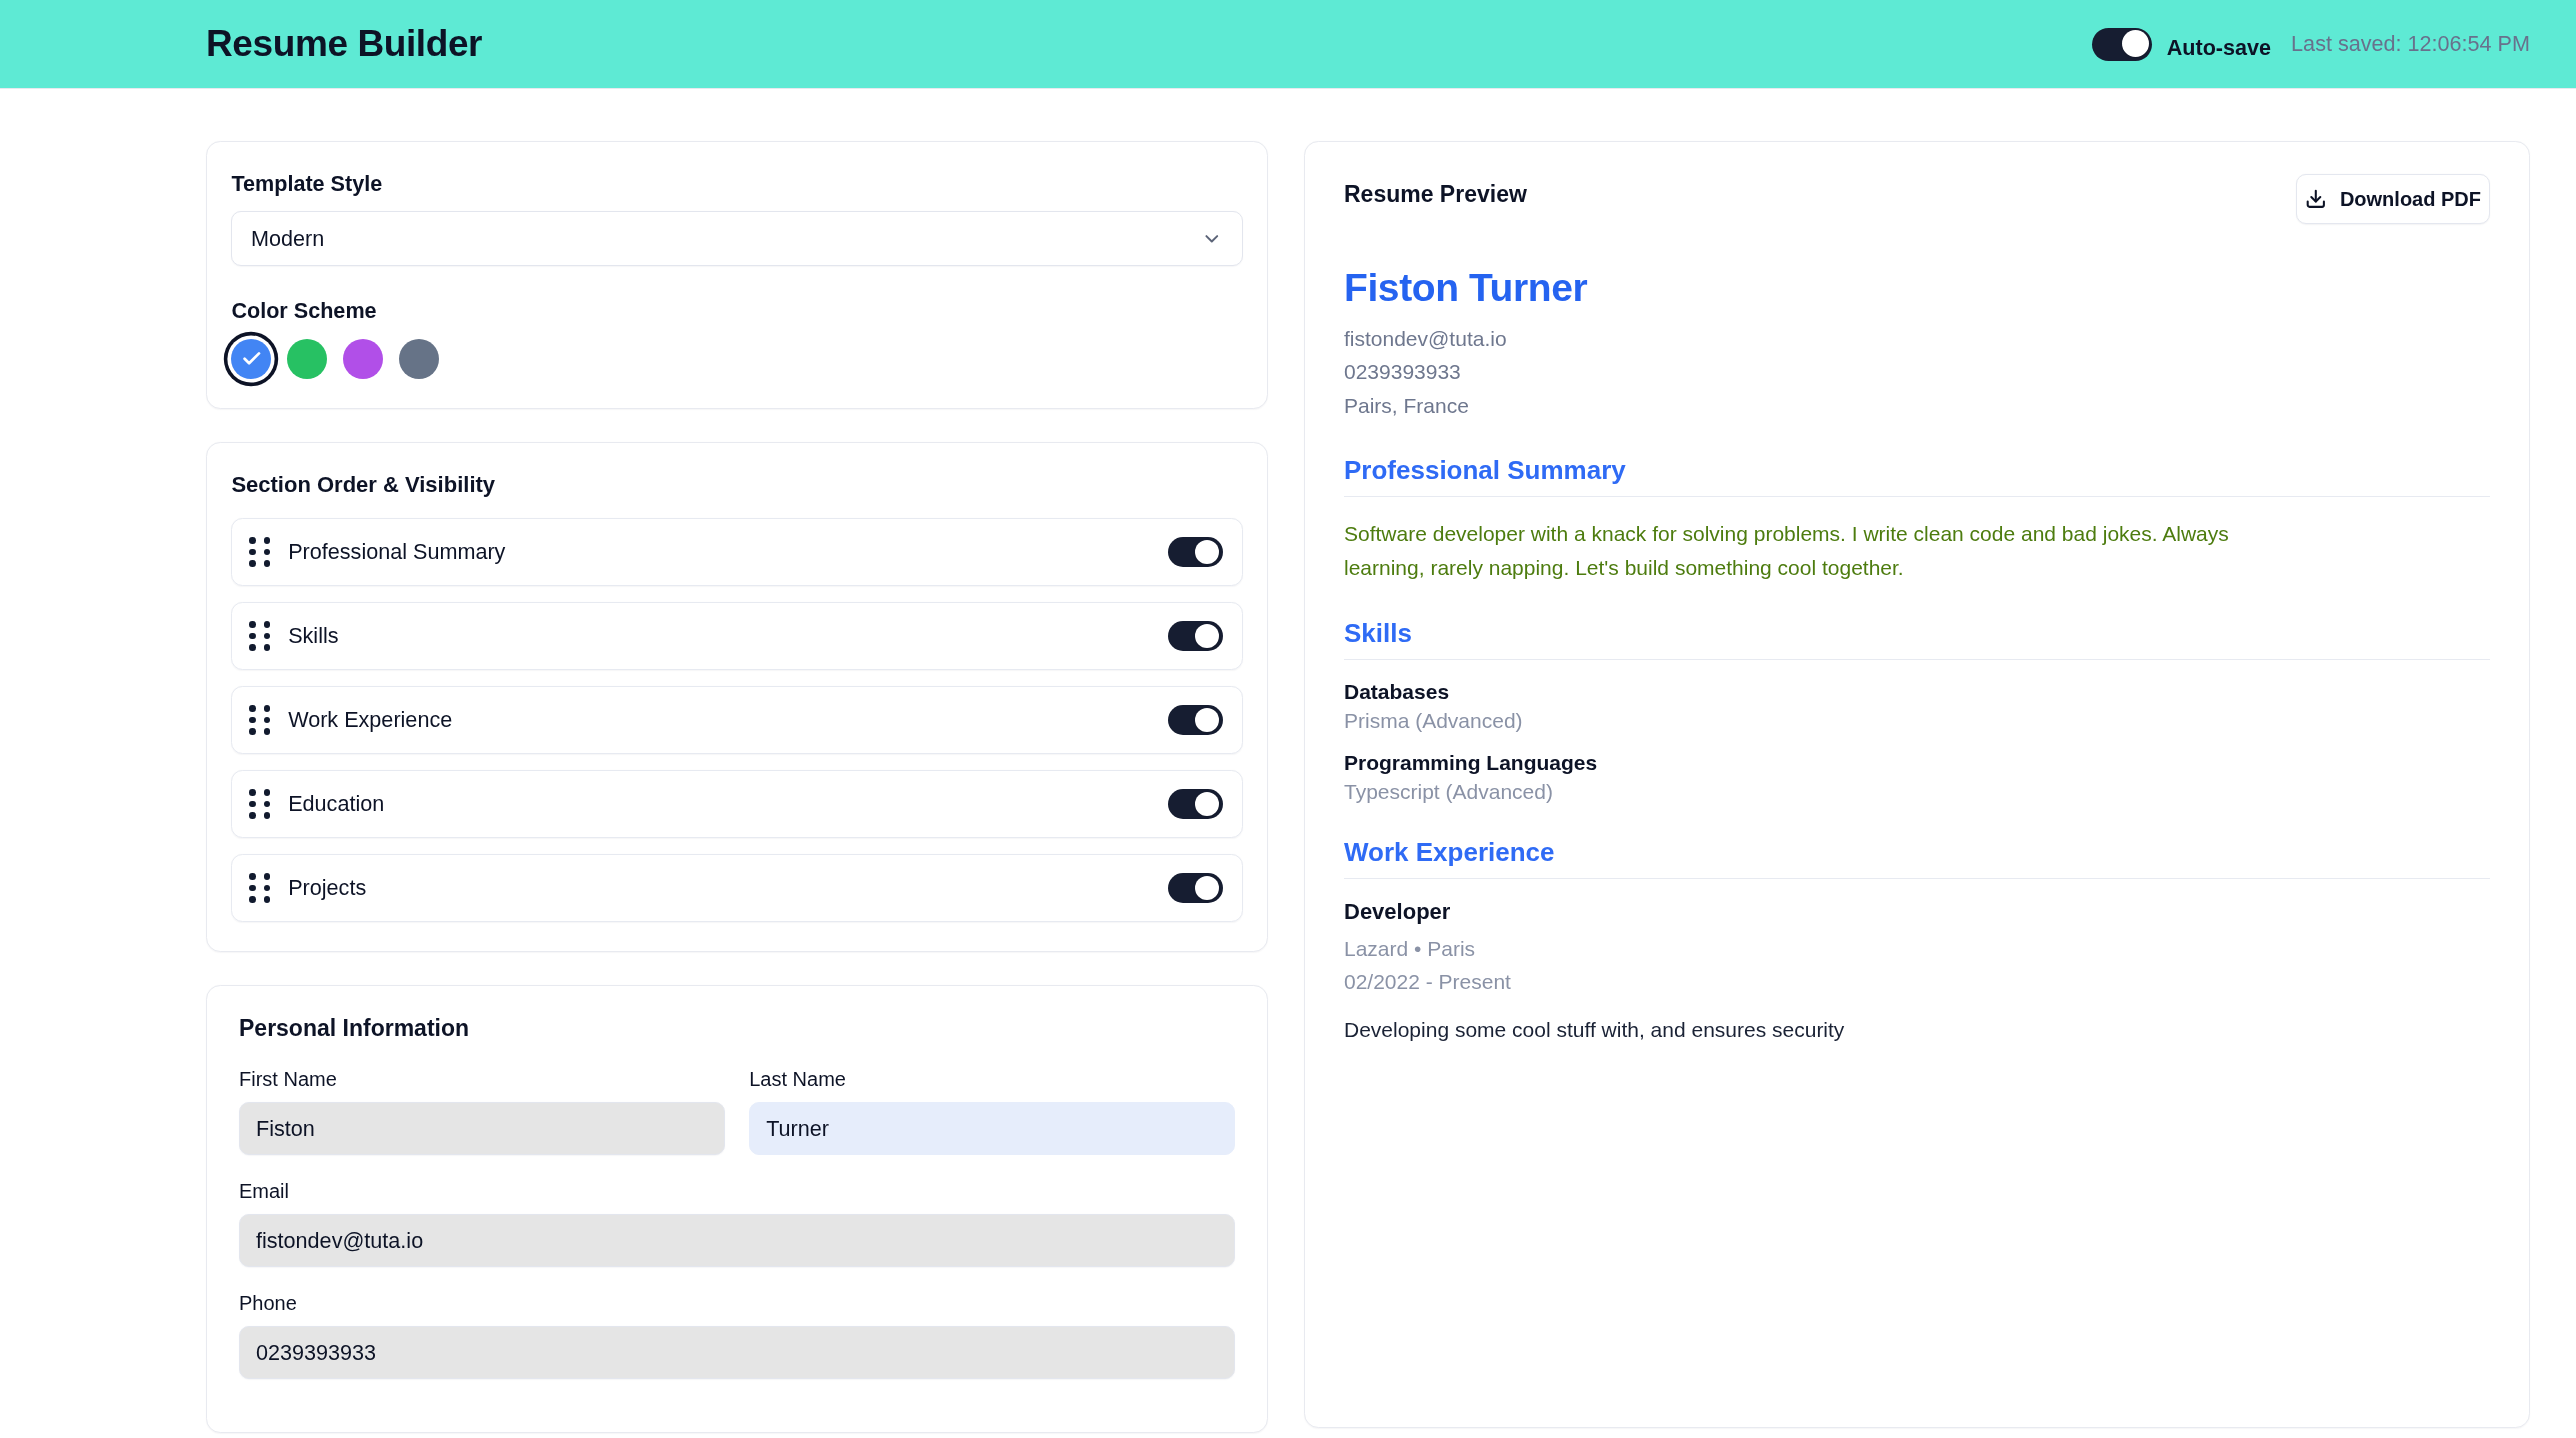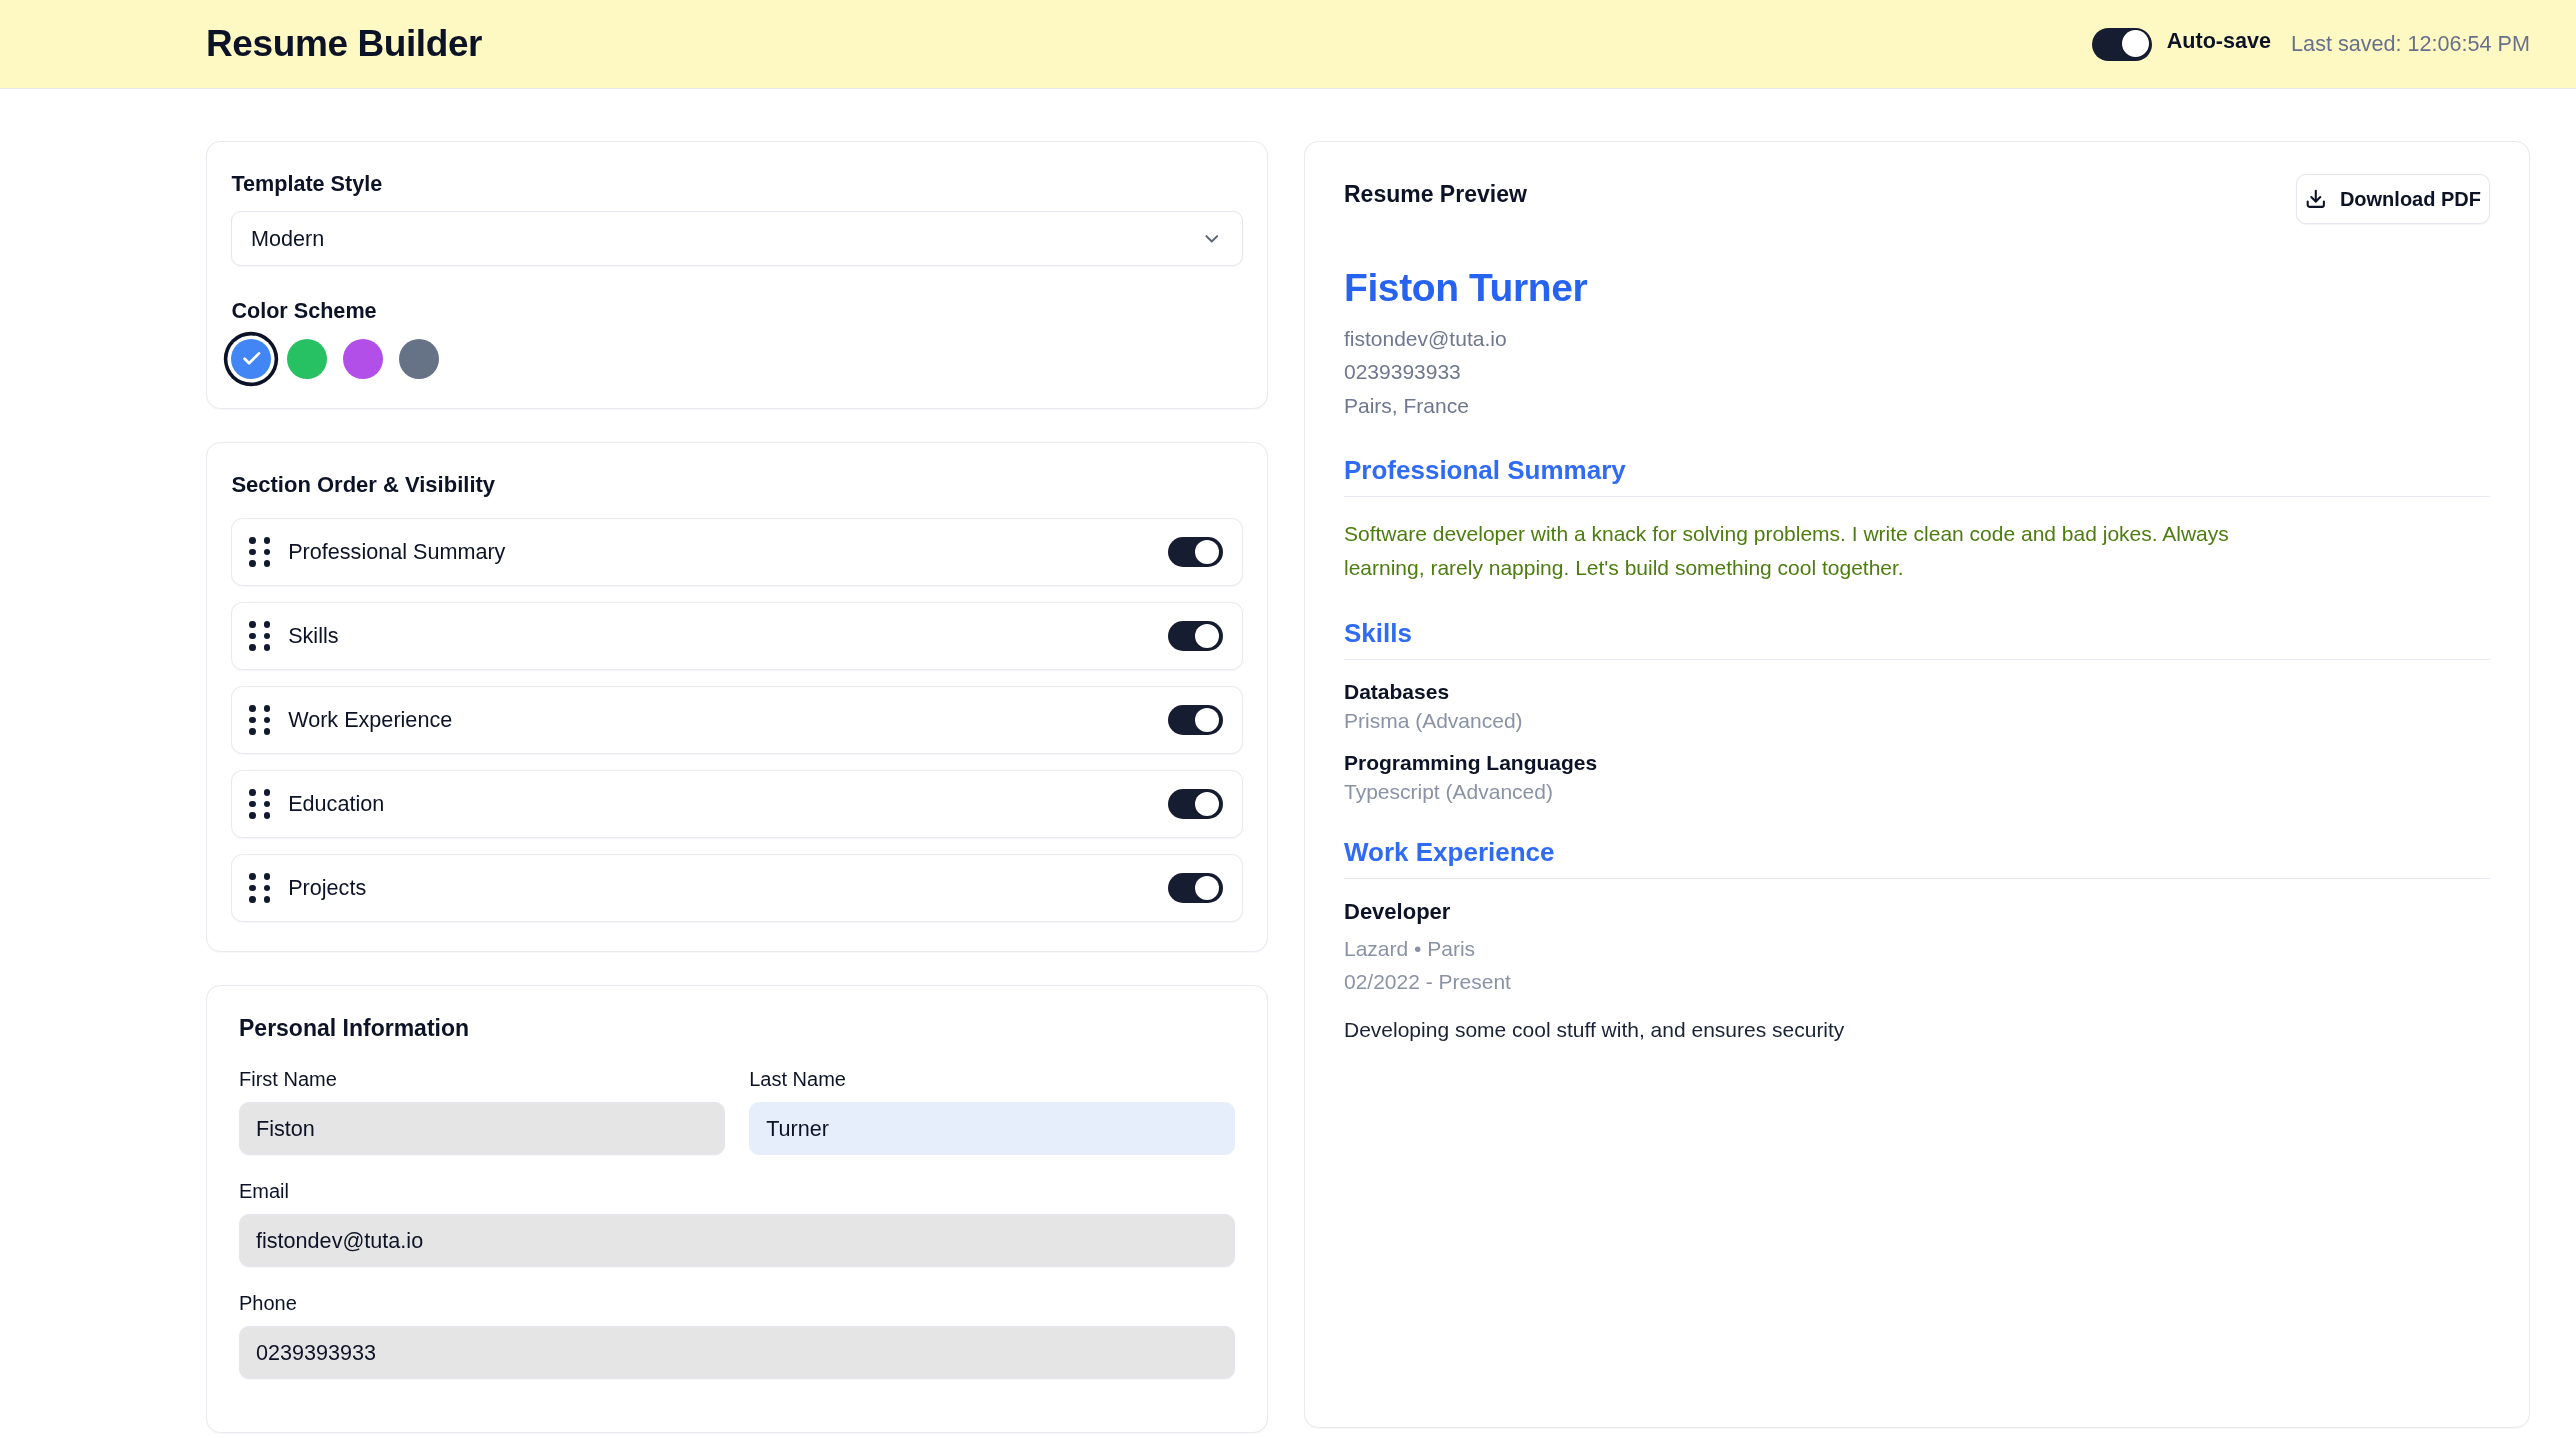--- a/index.html
+++ b/index.html
@@ -10,41 +10,41 @@
     overflow: hidden;
     background: #ffffff;
     font-family: "Liberation Sans", sans-serif;
     -webkit-font-smoothing: antialiased;
   }
 
   
   .topbar {
     height: 89px;
     width: 100%;
-    background: #fef9c3;
+    background: #5eead4;
     border-bottom: 1.4px solid #e7e9ef;
     display: flex;
     align-items: center;
     justify-content: space-between;
     padding: 0 46px 0 206px;
   }
   .app-title {
     font-size: 37px;
     font-weight: 700;
     color: #0d1326;
     letter-spacing: -0.4px;
   }
   .topbar-right {
     display: flex;
     align-items: center;
     gap: 20px;
   }
   .autosave-group {
     display: flex;
-    align-items: flex-start;
+    align-items: flex-end;
     gap: 14.4px;
   }
   .autosave-label {
     font-size: 21.6px;
     font-weight: 700;
     color: #0d1326;
   }
   .last-saved {
     font-size: 21.6px;
     color: #68718c;

